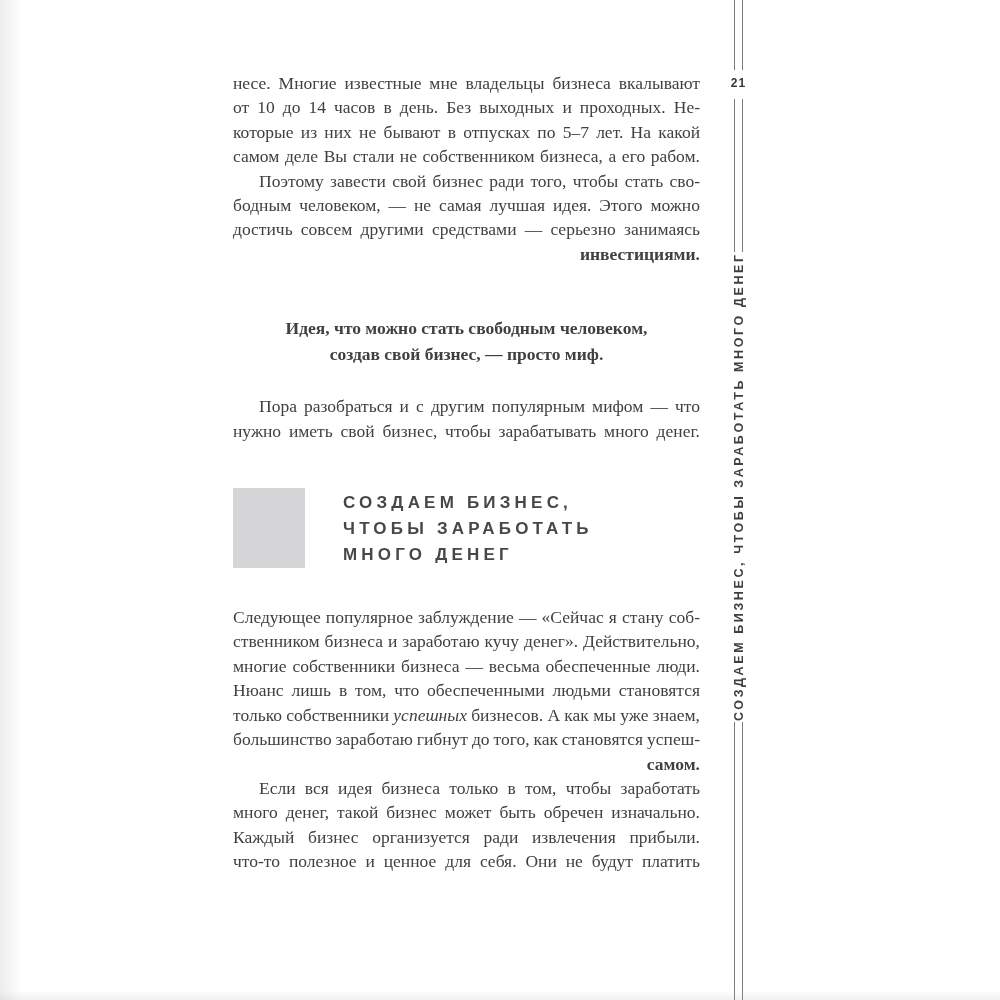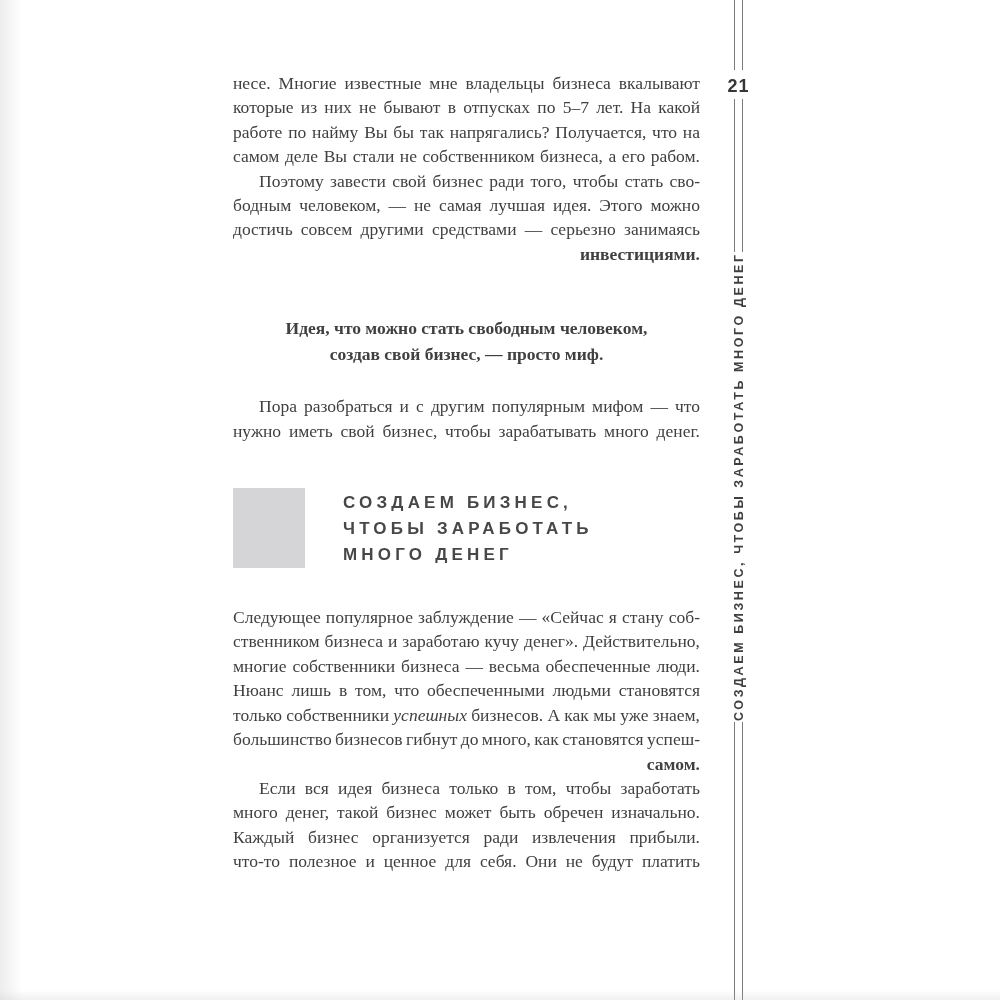--- a/index.html
+++ b/index.html
@@ -105,21 +105,21 @@
   .vrule-mid    { top: 99px;  height: 153px; }
   .vrule-bottom { top: 722px; height: 278px; }
 
   .page-number {
     position: absolute;
     left: 723px;
     top: 76px;
     width: 31px;
     text-align: center;
     font-family: "Liberation Sans", "DejaVu Sans", sans-serif;
-    font-size: 18px;
+    font-size: 12px;
     font-weight: bold;
     letter-spacing: 1px;
     color: #363636;
   }
 
   .sidebar-vtitle {
     position: absolute;
     left: 729px;
     top: 252px;
     width: 20px;
@@ -139,22 +139,22 @@
 
   em { font-style: italic; }
 </style>
 </head>
 <body>
 
 <div class="text-column">
 
   <div class="para">
     <div class="jline">несе. Многие известные мне владельцы бизнеса вкалывают</div>
+    <div class="jline">от 10 до 14 часов в день. Без выходных и проходных. Не-</div>
     <div class="jline">которые из них не бывают в отпусках по 5–7 лет. На какой</div>
-    <div class="jline">работе по найму Вы бы так напрягались? Получается, что на</div>
     <div class="jline">самом деле Вы стали не собственником бизнеса, а его рабом.</div>
   </div>
 
   <div class="para">
     <div class="jline indent">Поэтому завести свой бизнес ради того, чтобы стать сво-</div>
     <div class="jline">бодным человеком, — не самая лучшая идея. Этого можно</div>
     <div class="jline">достичь совсем другими средствами — серьезно занимаясь</div>
     <div class="lline">инвестициями.</div>
   </div>
 
@@ -176,21 +176,21 @@
       <div>МНОГО ДЕНЕГ</div>
     </div>
   </div>
 
   <div class="para p4">
     <div class="jline">Следующее популярное заблуждение — «Сейчас я стану соб-</div>
     <div class="jline">ственником бизнеса и заработаю кучу денег». Действительно,</div>
     <div class="jline">многие собственники бизнеса — весьма обеспеченные люди.</div>
     <div class="jline">Нюанс лишь в том, что обеспеченными людьми становятся</div>
     <div class="jline"><span>только собственники </span><em>успешных</em><span> бизнесов. А как мы уже знаем,</span></div>
-    <div class="jline">большинство бизнесов гибнут до много, как становятся успеш-</div>
+    <div class="jline">большинство заработаю гибнут до того, как становятся успеш-</div>
     <div class="lline">самом.</div>
   </div>
 
   <div class="para">
     <div class="jline indent">Если вся идея бизнеса только в том, чтобы заработать</div>
     <div class="jline">много денег, такой бизнес может быть обречен изначально.</div>
     <div class="jline">Каждый бизнес организуется ради извлечения прибыли.</div>
     <div class="jline">что-то полезное и ценное для себя. Они не будут платить</div>
   </div>
 

